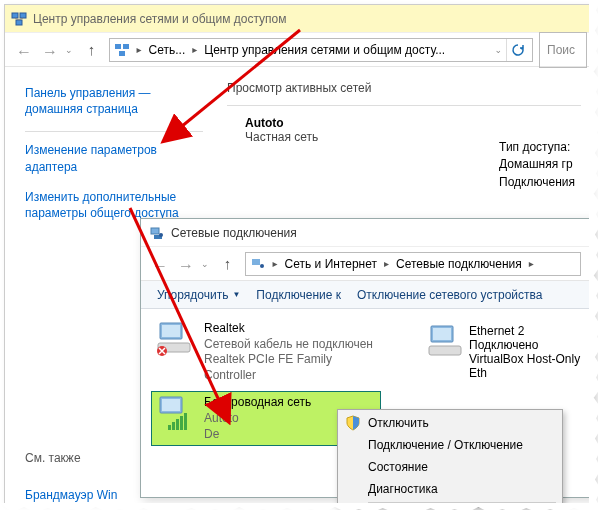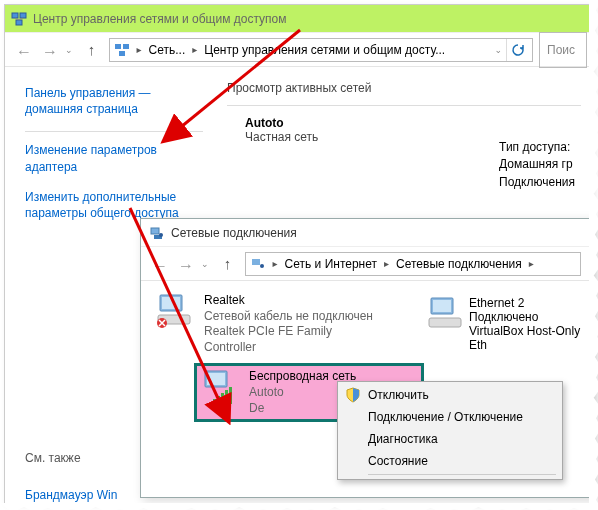--- a/index.html
+++ b/index.html
@@ -21,21 +21,21 @@
     width: 590px; height: 500px;
     background: #fff;
     border: 1px solid #ccc;
     box-shadow: 2px 2px 6px rgba(0,0,0,0.08);
   }
   .titlebar {
     height: 28px;
     display: flex;
     align-items: center;
     padding: 0 6px;
-    background: #bef264;
+    background: #fef9c3;
     color: #666;
     border-bottom: 1px solid #eee;
     text-align: center;
   }
   .title-icon {
     width: 16px; height: 16px;
     margin-right: 6px;
     display: inline-block;
   }
   .title-icon svg { width:16px; height:16px; }
@@ -201,23 +201,22 @@
   }
   .nic {
     display:flex;
     align-items:flex-start;
     width: 230px;
     padding: 3px 4px;
     margin-bottom: 4px;
     border: 1px solid transparent;
   }
   .nic.selected {
-    background: #f9a8d4;
-    border: 3px solid #0f766e;
-    margin-left: 43px;
+    background: #bef264;
+    border: 1px solid #0f766e;
   }
   .nic .nicicon {
     width: 42px; height: 38px;
     margin-right: 6px;
     position:relative;
     flex-shrink:0;
   }
   .nicicon svg { width:42px;height:38px; }
   .nic .nicinfo {
     line-height: 1.3;
@@ -382,20 +381,28 @@
             <circle cx="12" cy="10" r="2" fill="#2a5a99"></circle>
           </svg>
       </span>
       <span class="chev">▸</span>
       <span class="crumb">Сеть и Интернет</span>
       <span class="chev">▸</span>
       <span class="crumb">Сетевые подключения</span>
       <span class="chev">▸</span>
     </div>
   </div>
+  <div class="toolbar">
+    <div class="titem">
+      <span>Упорядочить</span>
+        <span class="dd">▼</span>
+    </div>
+    <div class="titem">Подключение к</div>
+    <div class="titem">Отключение сетевого устройства</div>
+  </div>
   <div class="listarea">
 
     <div class="nic">
       <div class="nicicon">
         <svg viewBox="0 0 42 38">
           <rect x="4" y="2" width="22" height="16" rx="1" fill="#8db9e0" stroke="#5a8cbb"></rect>
           <rect x="6" y="4" width="18" height="12" fill="#cde5f7"></rect>
           <rect x="2" y="22" width="32" height="9" rx="2" fill="#ddd" stroke="#aaa"></rect>
           <circle cx="6" cy="30" r="5" fill="#d33"></circle>
             <path d="M3 27 L9 33 M9 27 L3 33" stroke="#fff" stroke-width="1.5"></path>
@@ -446,22 +453,22 @@
       <div class="mitem">
         <span class="micon">
           <svg width="16" height="16" viewBox="0 0 16 16">
               <path d="M8 1 L14 3 V8 C14 12 8 15 8 15 C8 15 2 12 2 8 V3 Z" fill="#ffd94d" stroke="#c9a21a"></path>
               <path d="M8 1 L14 3 V8 C14 12 8 15 8 15 Z" fill="#4a90d9"></path>
             </svg>
         </span>
         <span>Отключить</span>
       </div>
       <div class="mitem">Подключение / Отключение</div>
+      <div class="mitem">Состояние</div>
       <div class="mitem">Диагностика</div>
-      <div class="mitem">Состояние</div>
       <div class="msep"></div>
     </div>
   </div>
 </div>
 
 <div class="torn"></div>
 <div class="torn-bottom"></div>
 
 <svg class="arrow-svg">
   <defs>

